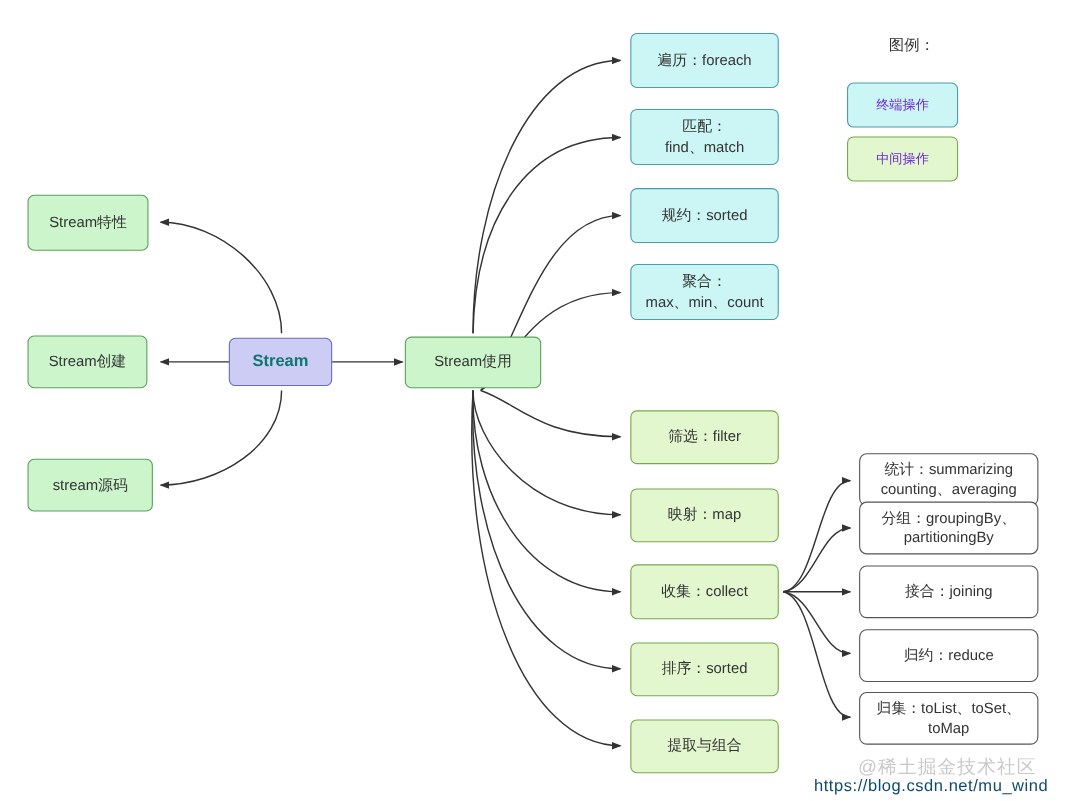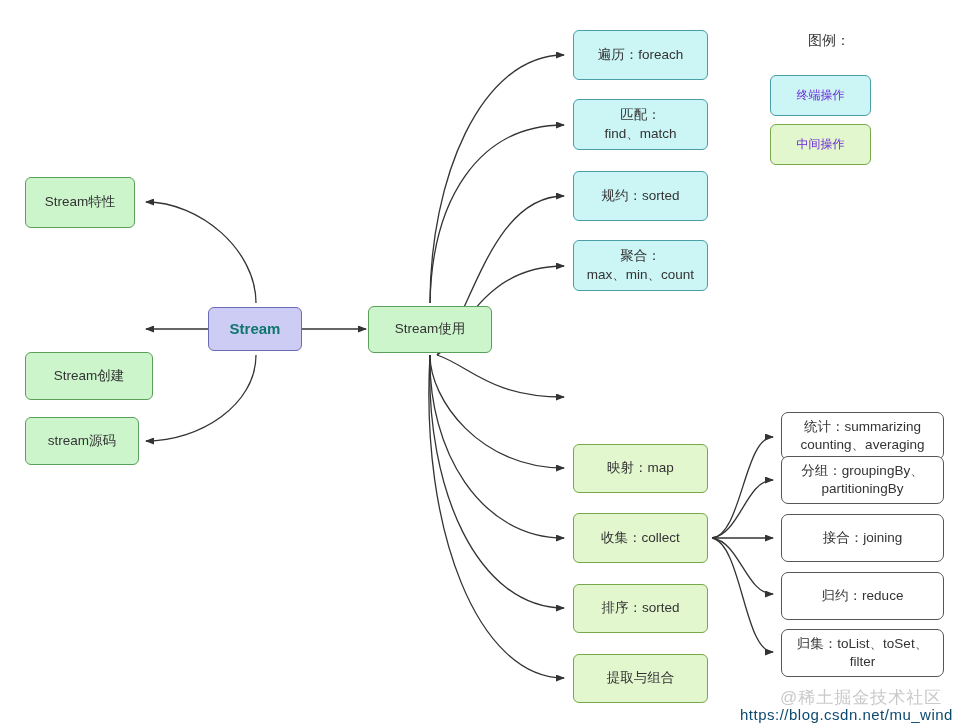--- a/index.html
+++ b/index.html
@@ -142,44 +142,45 @@
       <path d="M712,538 C740,534 746,480 773,480"></path>
       <path d="M712,538 L773,538"></path>
       <path d="M712,538 C740,542 746,594 773,594"></path>
       <path d="M712,538 C742,544 744,652 773,652"></path>
     </g>
   </svg>
 
   <div class="node root" style="left:208px; top:307px; width:94px; height:44px;">Stream</div>
 
   <div class="node branch" style="left:25px; top:177px; width:110px; height:51px;">Stream特性</div>
-  <div class="node branch" style="left:25px; top:305px; width:128px; height:48px;margin-top:47px;">Stream创建</div>
+  <div class="node branch" style="left:25px; top:305px; width:109px; height:48px;">Stream创建</div>
   <div class="node branch" style="left:25px; top:417px; width:114px; height:48px;">stream源码</div>
 
   <div class="node branch" style="left:368px; top:306px; width:124px; height:47px;">Stream使用</div>
 
   <div class="node terminal" style="left:573px; top:30px; width:135px; height:50px;">遍历：foreach</div>
   <div class="node terminal" style="left:573px; top:99px; width:135px; height:51px;">匹配：
 find、match</div>
   <div class="node terminal" style="left:573px; top:171px; width:135px; height:50px;">规约：sorted</div>
   <div class="node terminal" style="left:573px; top:240px; width:135px; height:51px;">聚合：
 max、min、count</div>
+  <div class="node intermediate" style="left:573px; top:373px; width:135px; height:49px;">筛选：filter</div>
   <div class="node intermediate" style="left:573px; top:444px; width:135px; height:49px;">映射：map</div>
   <div class="node intermediate" style="left:573px; top:513px; width:135px; height:50px;">收集：collect</div>
   <div class="node intermediate" style="left:573px; top:584px; width:135px; height:49px;">排序：sorted</div>
   <div class="node intermediate" style="left:573px; top:654px; width:135px; height:49px;">提取与组合</div>
 
   <div class="node plain" style="left:781px; top:412px; width:163px; height:48px;">统计：summarizing
 counting、averaging</div>
   <div class="node plain" style="left:781px; top:456px; width:163px; height:48px;">分组：groupingBy、
 partitioningBy</div>
   <div class="node plain" style="left:781px; top:514px; width:163px; height:48px;">接合：joining</div>
   <div class="node plain" style="left:781px; top:572px; width:163px; height:48px;">归约：reduce</div>
   <div class="node plain" style="left:781px; top:629px; width:163px; height:48px;">归集：toList、toSet、
-filter</div>
+toMap</div>
 
   <div class="legend-title" style="left:768px; top:32px;">图例：</div>
   <div class="legend-box terminal" style="left:770px; top:75px; width:101px; height:41px;">终端操作</div>
   <div class="legend-box intermediate" style="left:770px; top:124px; width:101px; height:41px;">中间操作</div>
 
   <div class="watermark" style="left:780px; top:686px;">@稀土掘金技术社区</div>
   <div class="watermark-url" style="left:740px; top:706px;">https://blog.csdn.net/mu_wind</div>
 
 </div>
 

